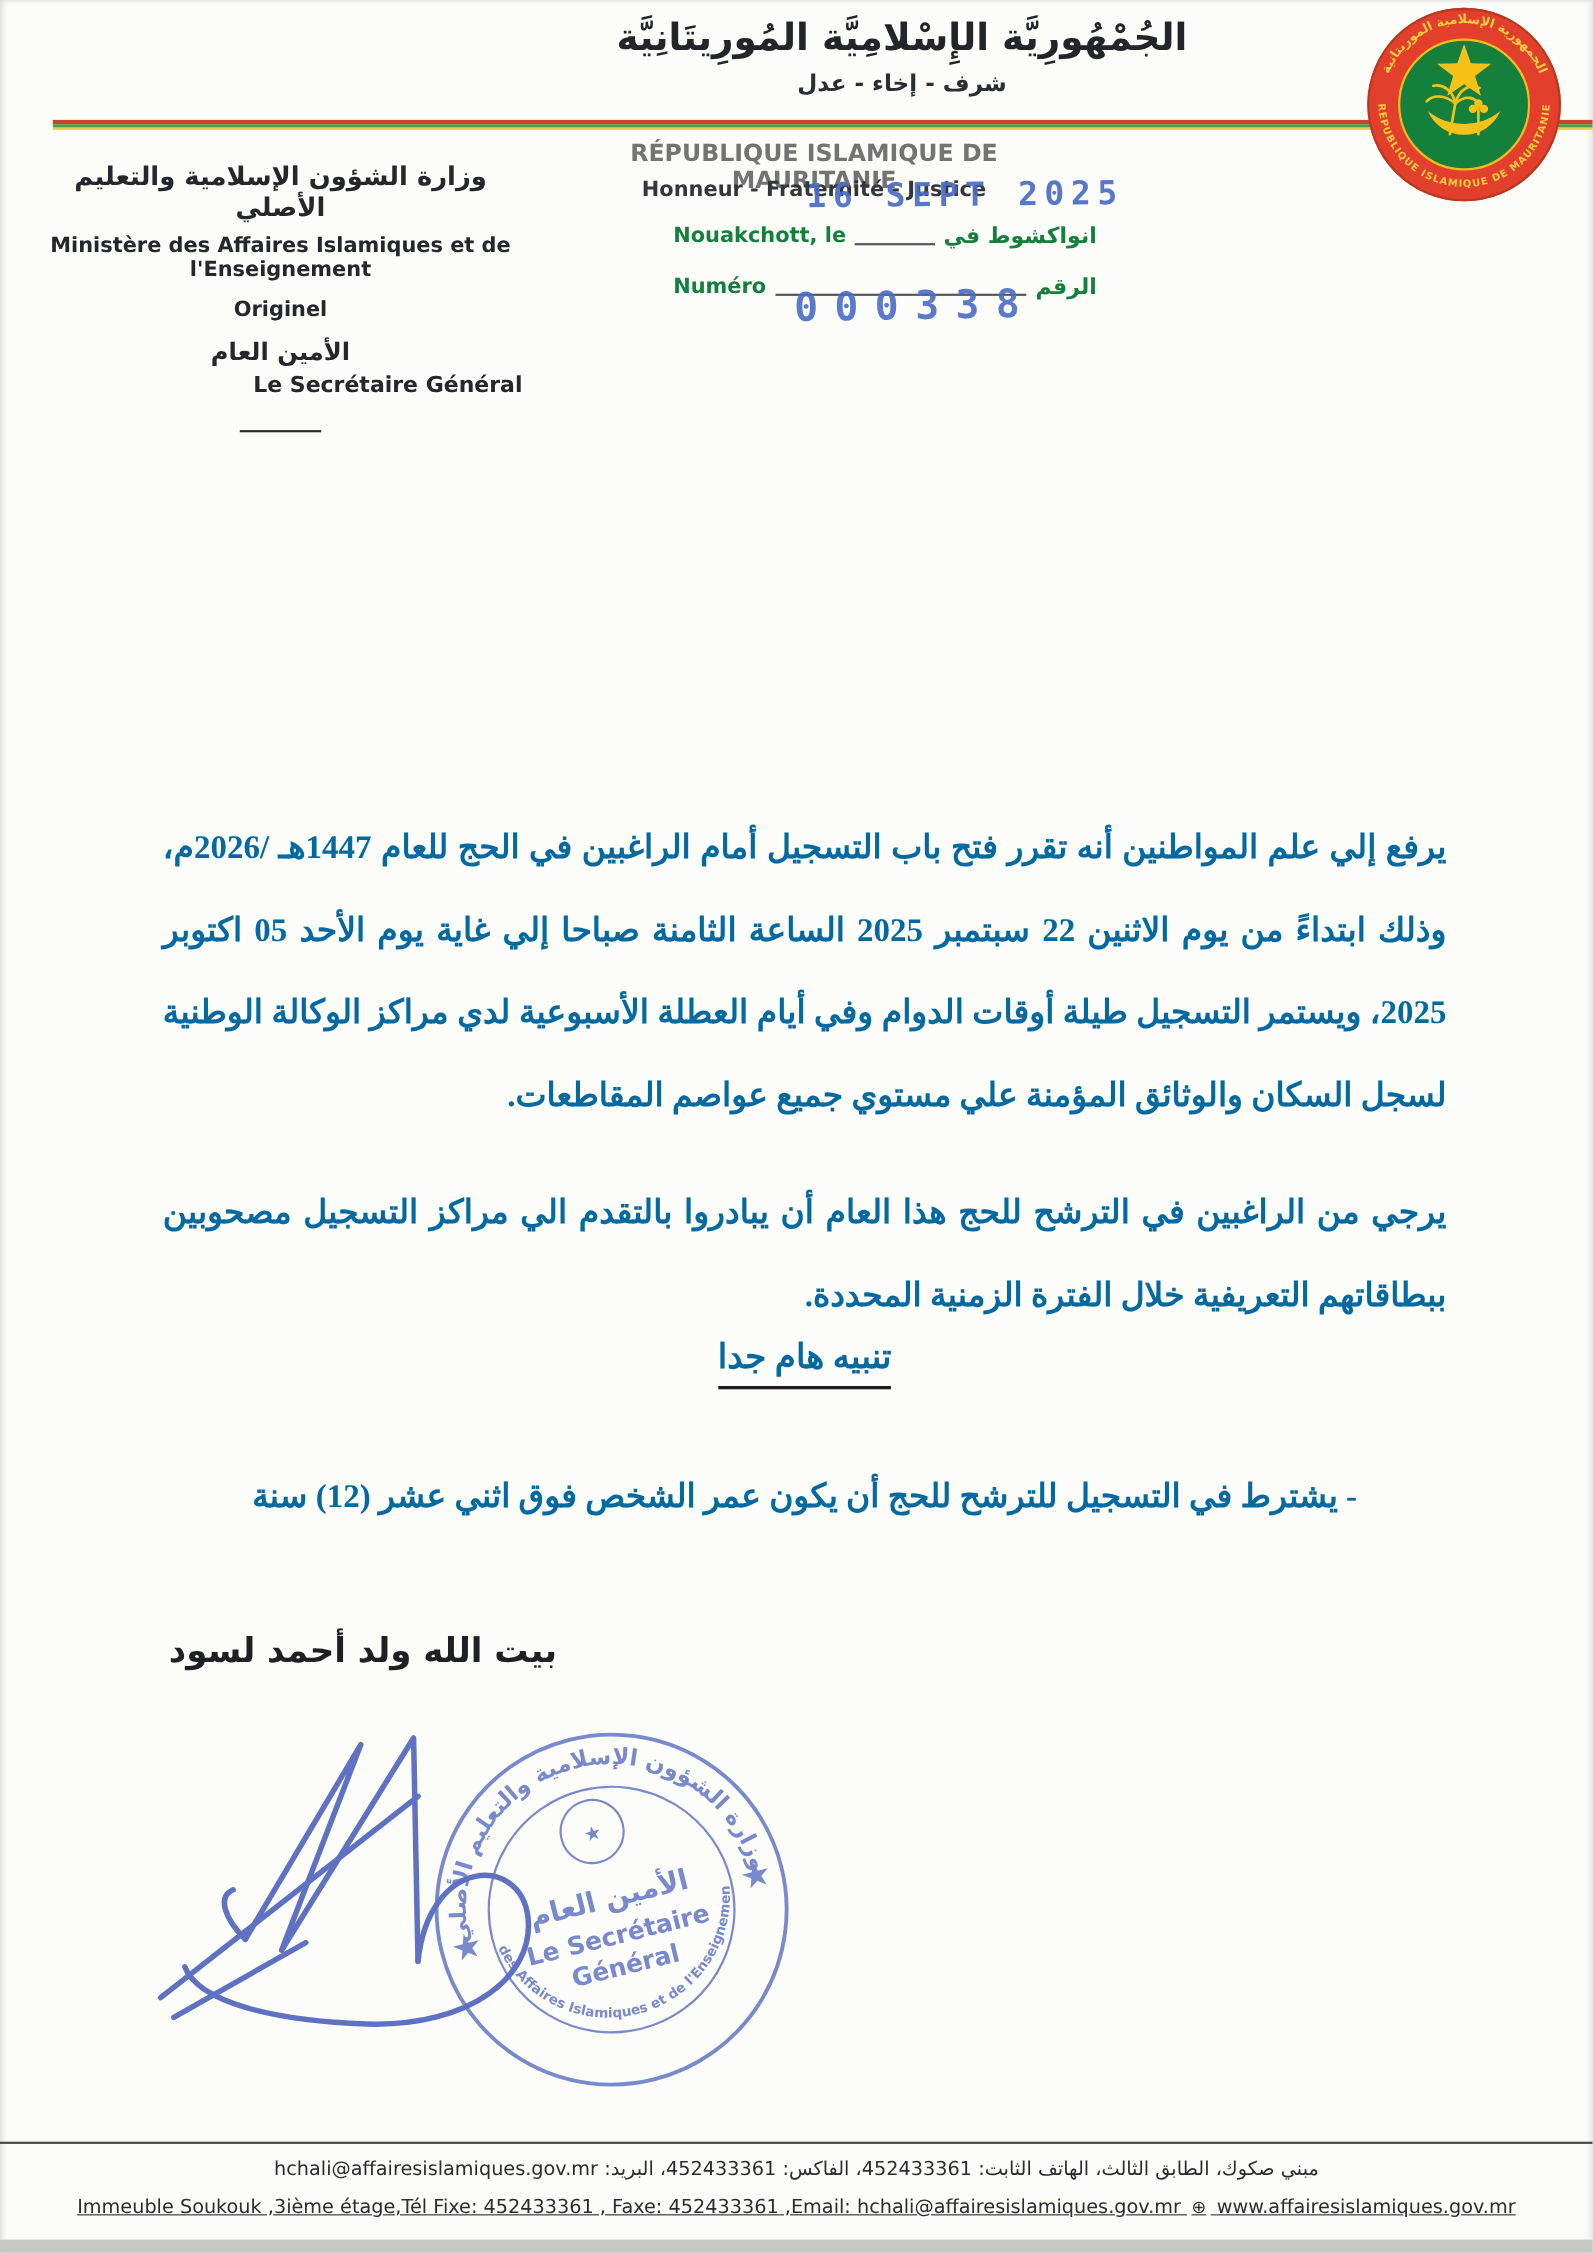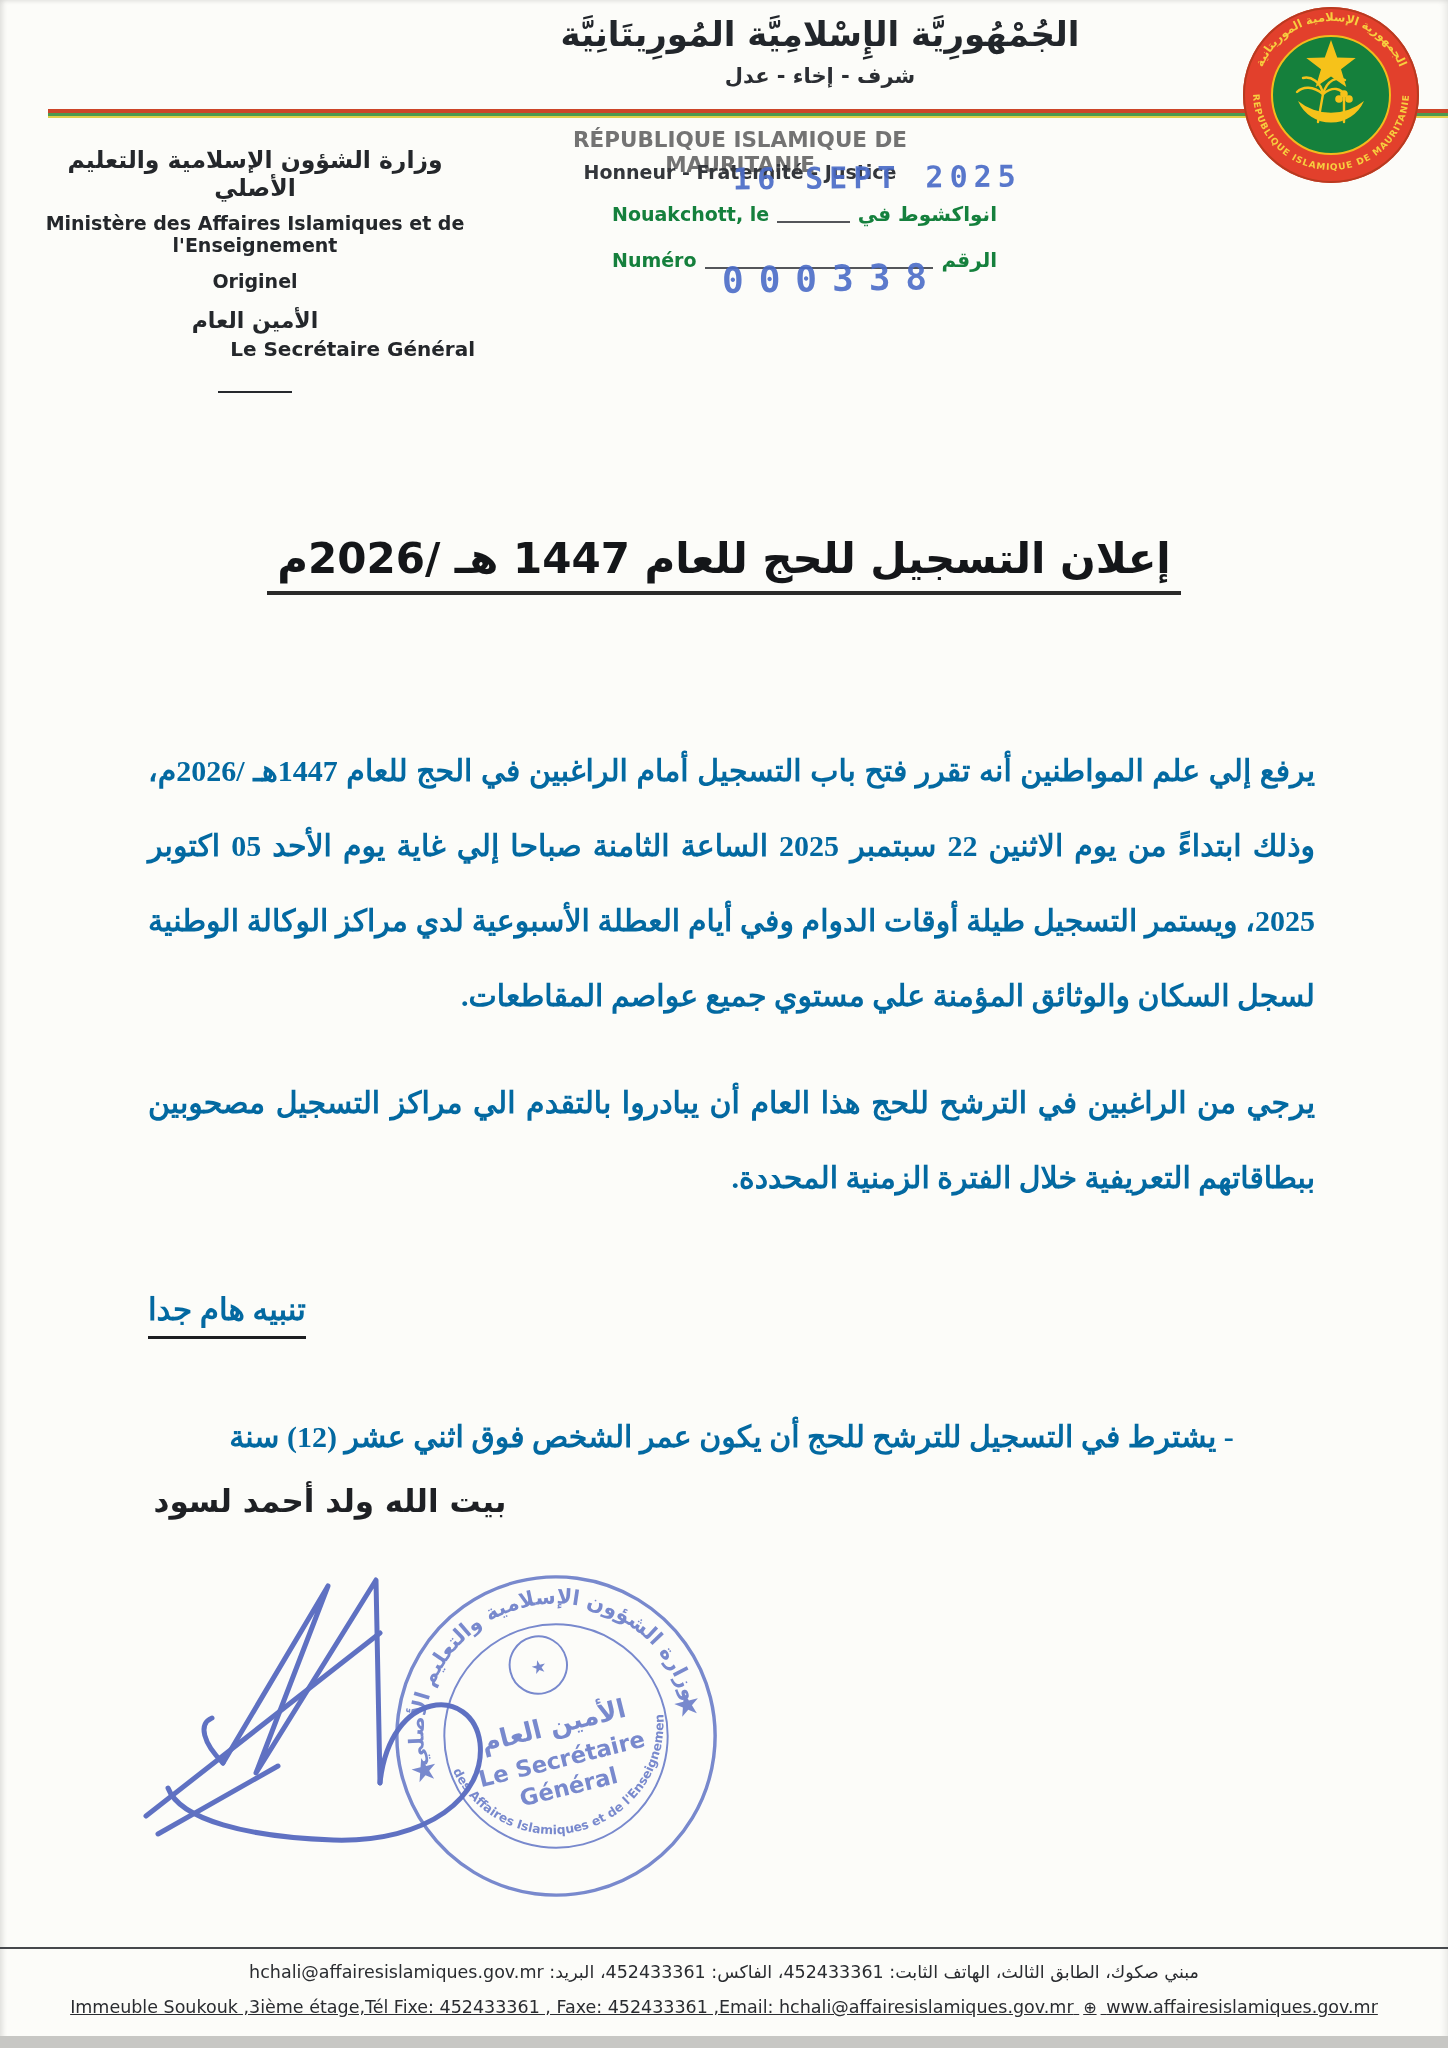--- a/index.html
+++ b/index.html
@@ -52,21 +52,21 @@
   
   .doc-title{position:absolute;top:534px;left:0;width:100%;text-align:center;}
   .doc-title span{display:inline-block;direction:rtl;font-size:42px;font-weight:bold;
     color:#141619;padding:0 10px 8px;border-bottom:4.5px solid #2a2a2a;}
 
   
   .body{position:absolute;top:733px;left:148px;width:1167px;direction:rtl;
     color:#0369a1;font-weight:700;text-align:justify;font-family:Liberation Serif, serif;}
   .body p{font-size:30px;line-height:2.5;margin:0;}
   .body .p2{margin-top:32px;}
-  .notice-h{margin-top:76px;text-align:left;}
+  .notice-h{text-align:center;}
   .notice-h span{display:inline-block;font-size:31px;font-weight:bold;
     border-bottom:3.5px solid #1c1e21;padding-bottom:8px;}
   .notice-item{margin-top:72px;font-size:30px;line-height:1.7;text-align:center;}
 
   
   .signer{position:absolute;top:1483px;left:140px;width:380px;text-align:center;
     direction:rtl;font-size:31px;font-weight:bold;color:#1e2024;}
   .sig-svg{position:absolute;left:128px;top:1558px;width:470px;height:310px;}
   .stamp-svg{position:absolute;left:388px;top:1568px;width:336px;height:336px;
     transform:rotate(-14deg);opacity:.82;}
@@ -143,23 +143,20 @@
   </div>
 
   <div class="meta-row row-number">
     <span>Numéro</span>
     <span class="blank"></span>
     <span class="ar">الرقم</span>
   </div>
 
   <div class="num-stamp">000338</div>
 
-  <div class="doc-title">
-    <span>إعلان التسجيل للحج للعام 1447 هـ /2026م</span>
-  </div>
 
   <div class="body">
     <p class="p1">يرفع إلي علم المواطنين أنه تقرر فتح باب التسجيل أمام الراغبين في الحج للعام 1447هـ /2026م، وذلك ابتداءً من يوم الاثنين 22 سبتمبر 2025 الساعة الثامنة صباحا إلي غاية يوم الأحد 05 اكتوبر 2025، ويستمر التسجيل طيلة أوقات الدوام وفي أيام العطلة الأسبوعية لدي مراكز الوكالة الوطنية لسجل السكان والوثائق المؤمنة علي مستوي جميع عواصم المقاطعات.</p>
     <p class="p2">يرجي من الراغبين في الترشح للحج هذا العام أن يبادروا بالتقدم الي مراكز التسجيل مصحوبين ببطاقاتهم التعريفية خلال الفترة الزمنية المحددة.</p>
     <div class="notice-h">
       <span>تنبيه هام جدا</span>
     </div>
     <div class="notice-item">- يشترط في التسجيل للترشح للحج أن يكون عمر الشخص فوق اثني عشر (12) سنة</div>
   </div>
 

